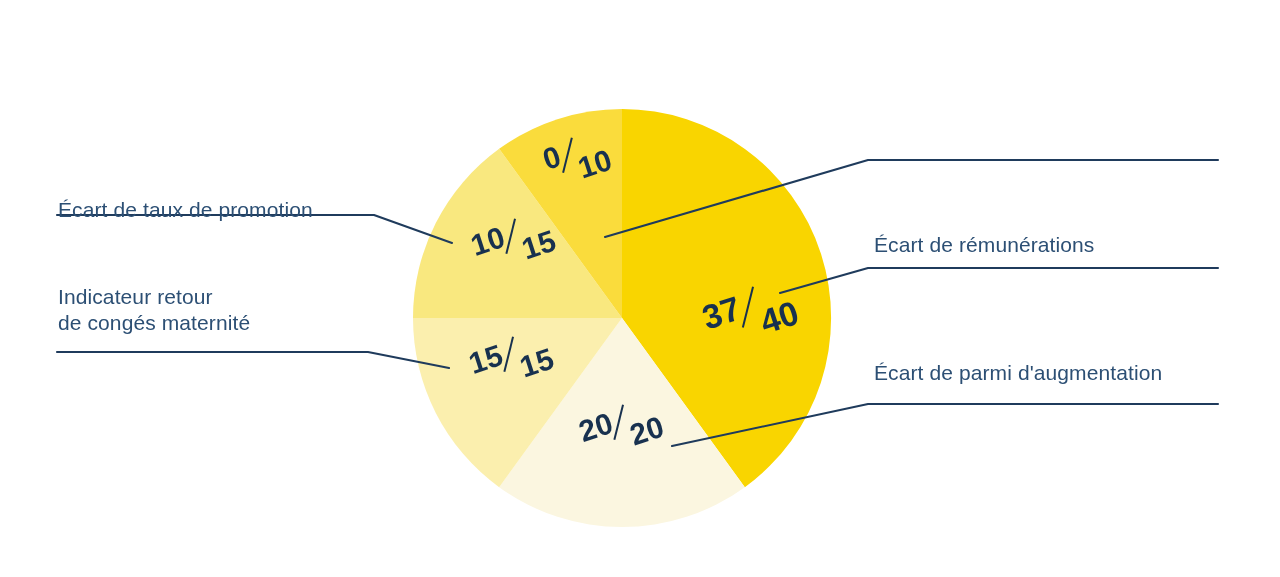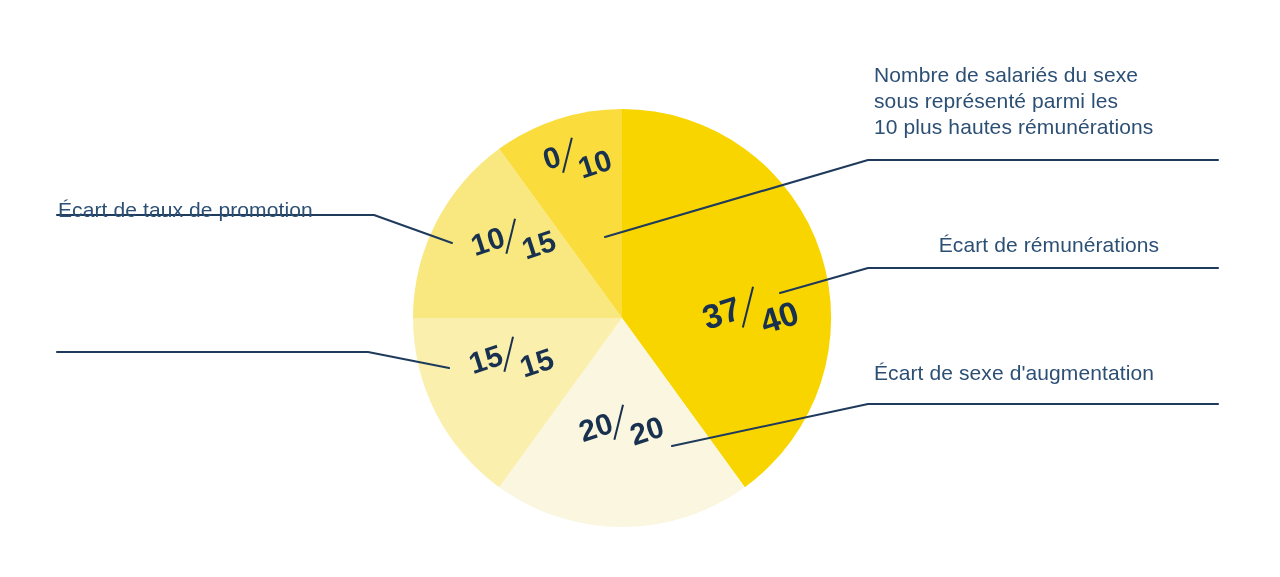--- a/index.html
+++ b/index.html
@@ -33,21 +33,21 @@
     color: #2c4f74;
     font-size: 21px;
     line-height: 26px;
     font-family: "Liberation Sans", sans-serif;
     white-space: pre-line;
     letter-spacing: 0.1px;
   }
   .lbl-promotion   { left: 58px;  top: 180px; width: 360px; text-align: left; margin-top: 17px; }
   .lbl-maternite   { left: 58px;  top: 284px; width: 360px; text-align: left; }
   .lbl-hautes-rem  { left: 874px; top: 62px;  width: 350px; text-align: left; }
-  .lbl-remuneration{ left: 874px; top: 232px; width: 350px; text-align: center; }
+  .lbl-remuneration{ left: 874px; top: 232px; width: 350px; text-align: left; }
   .lbl-augmentation{ left: 874px; top: 360px; width: 350px; text-align: left; }
 
   .frac {
     position: absolute;
     color: #18314f;
     font-weight: bold;
     font-family: "Liberation Sans", sans-serif;
     white-space: nowrap;
     user-select: none;
   }
@@ -82,30 +82,29 @@
 
     <g stroke="#1f3b5c" stroke-width="2.1" fill="none" stroke-linecap="round" stroke-linejoin="round">
       <polyline points="1218,160 868,160 605,237"></polyline>
       <polyline points="1218,268 868,268 780,293"></polyline>
       <polyline points="1218,404 868,404 672,446"></polyline>
       <polyline points="57,215 374,215 452,243"></polyline>
       <polyline points="57,352 368,352 449,368"></polyline>
     </g>
   </svg>
 
-  <div class="callout-label lbl-hautes-rem">Nombre de salariés du sexe
-sous représenté parmi les
-10 plus hautes rémunérations</div>
 
   <div class="callout-label lbl-remuneration">Écart de rémunérations</div>
 
-  <div class="callout-label lbl-augmentation">Écart de sexe d'augmentation</div>
+  <div class="callout-label lbl-augmentation">Écart de parmi d'augmentation</div>
 
   <div class="callout-label lbl-promotion">Écart de taux de promotion</div>
 
+  <div class="callout-label lbl-maternite">Indicateur retour
+de congés maternité</div>
 
   <div class="frac" style="left:536px; top:136px; transform: rotate(-18deg); transform-origin: left top;">
     <span class="num" style="font-size:30px; position:relative; top:0px;">0</span><span class="bar" style="height:36px; margin:0 6px; position:relative; top:10px;"></span><span class="den" style="font-size:30px; position:relative; top:19px;">10</span>
   </div>
 
   <div class="frac" style="left:464px; top:222px; transform: rotate(-18deg); transform-origin: left top;">
     <span class="num" style="font-size:30px; position:relative; top:0px;">10</span><span class="bar" style="height:36px; margin:0 6px; position:relative; top:10px;"></span><span class="den" style="font-size:30px; position:relative; top:19px;">15</span>
   </div>
 
   <div class="frac" style="left:462px; top:340px; transform: rotate(-18deg); transform-origin: left top;">

